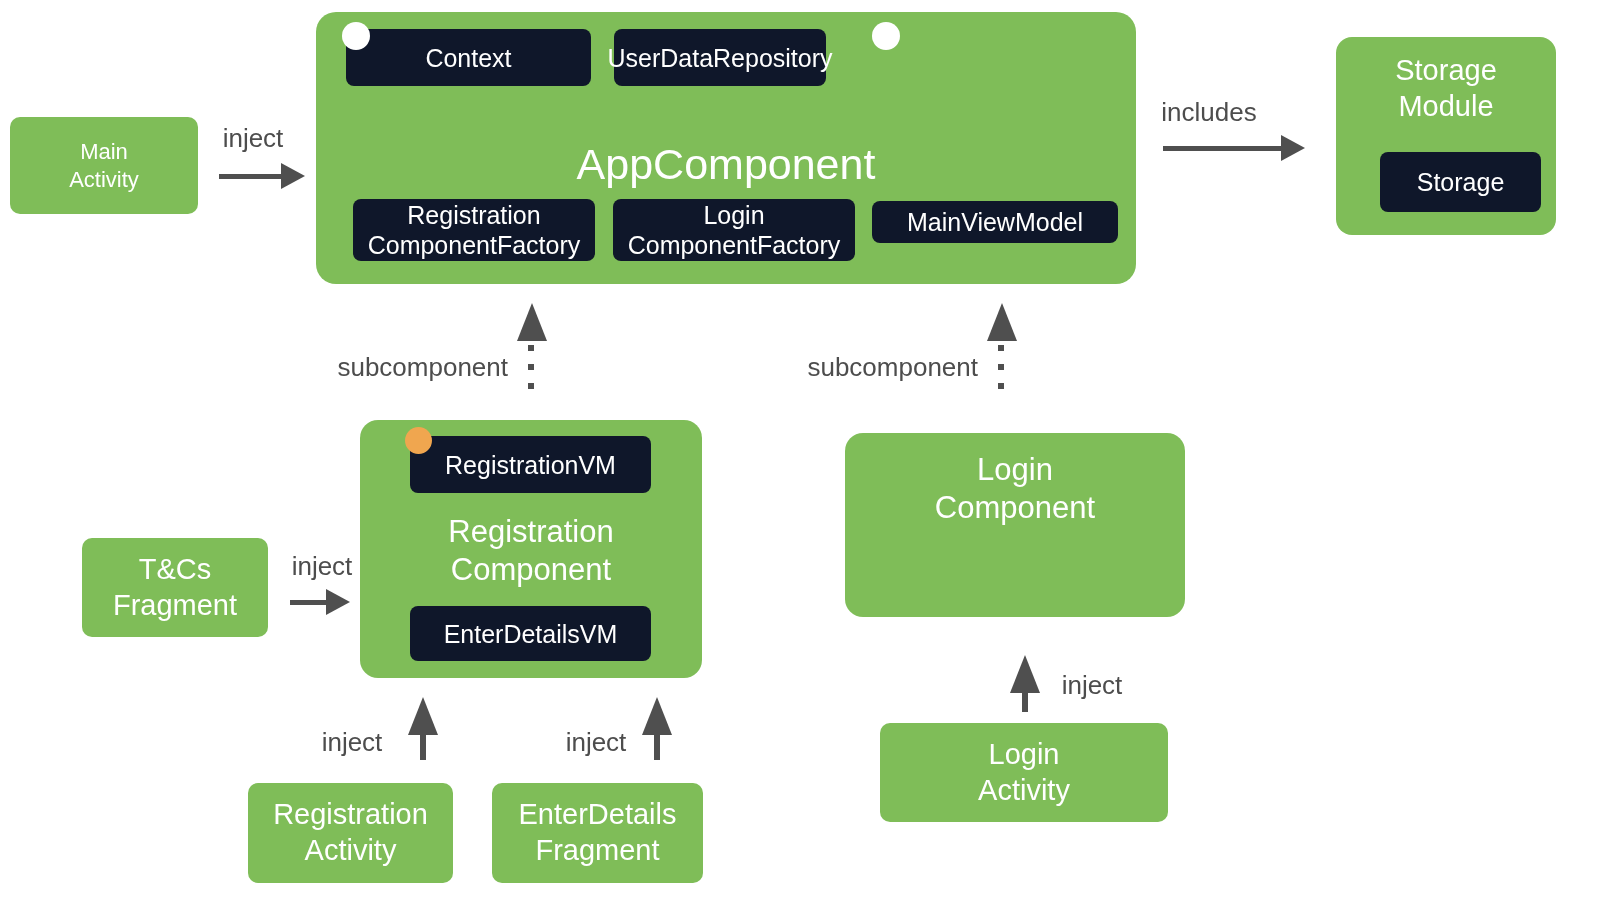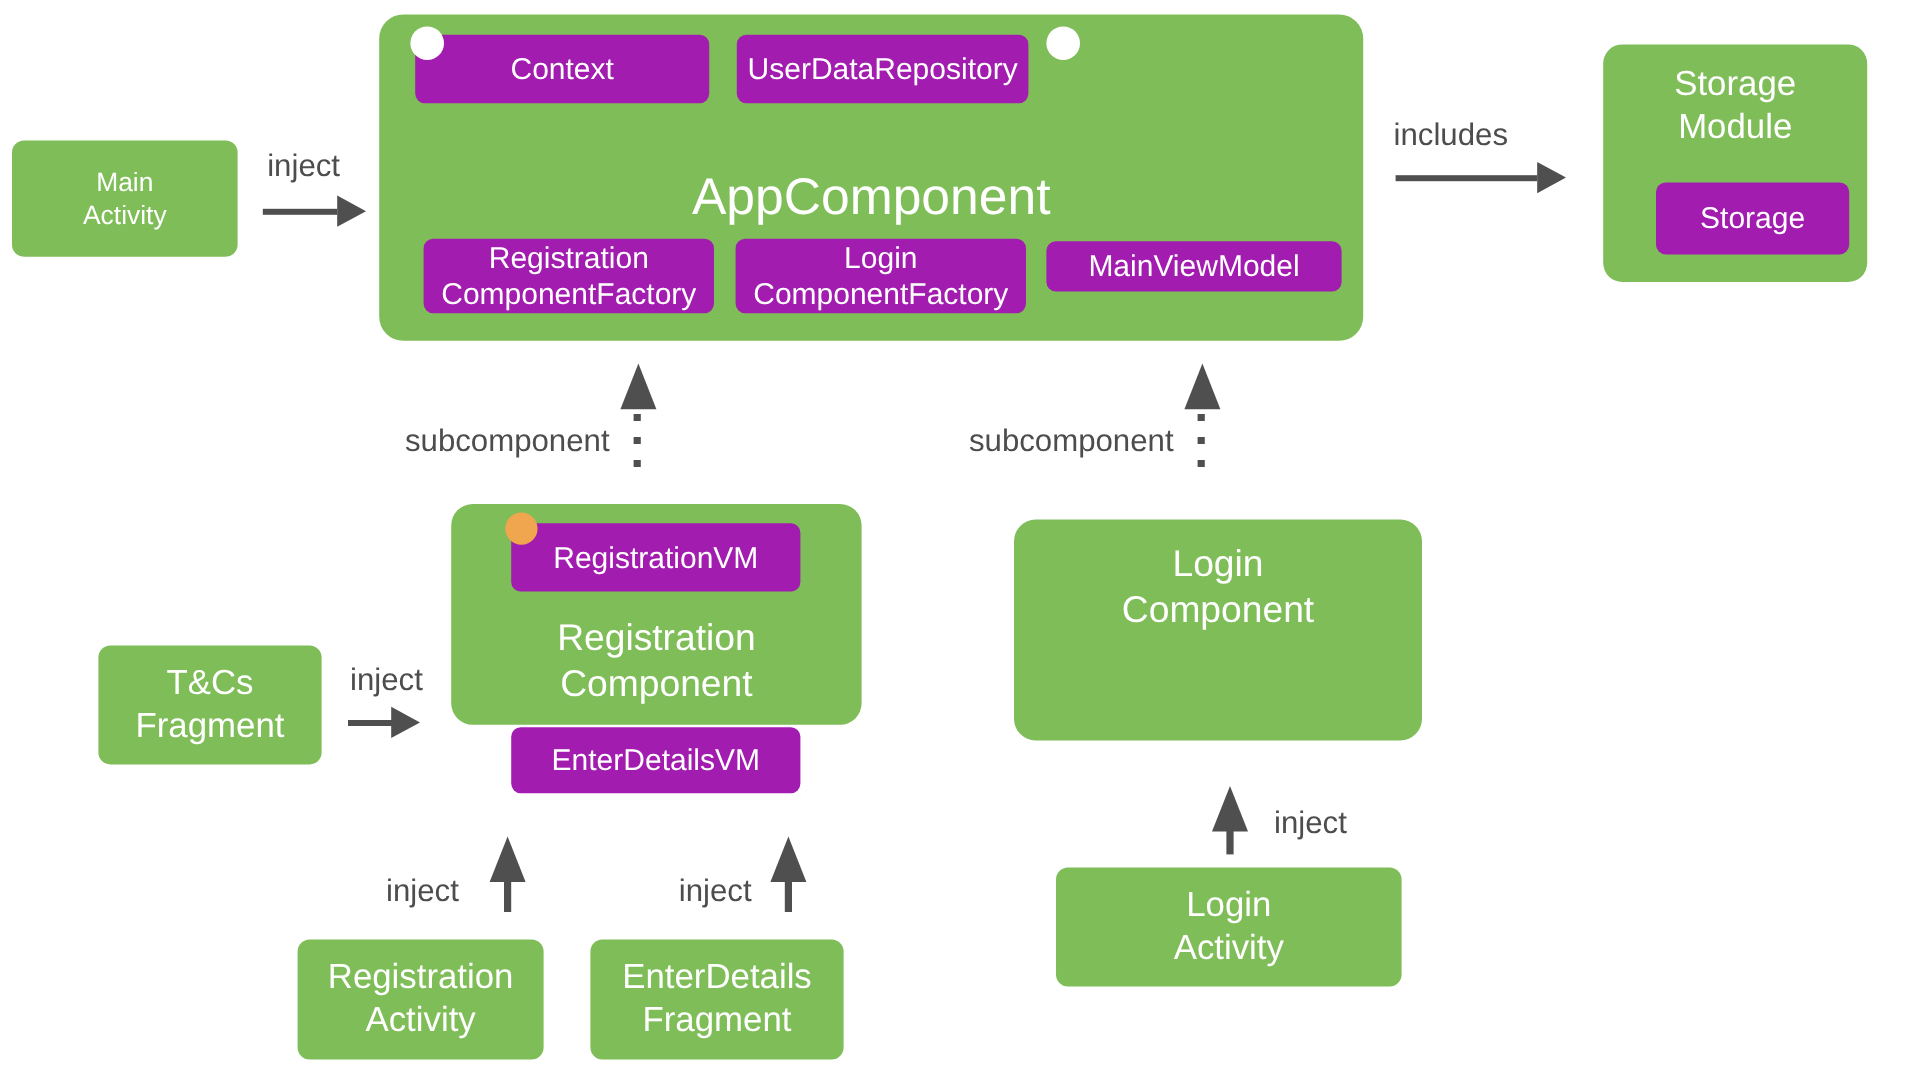--- a/index.html
+++ b/index.html
@@ -8,21 +8,21 @@
     font-family:"Liberation Sans", sans-serif; overflow:hidden;
   }
   .gbox {
     position:absolute; background:#7FBD58; color:#ffffff;
     display:flex; align-items:center; justify-content:center;
     text-align:center; white-space:pre-line; line-height:1.24;
     border-radius:10px;
   }
   .gbox.big { border-radius:20px; display:block; }
   .dbox {
-    position:absolute; background:#a21caf; color:#ffffff;
+    position:absolute; background:#0f172a; color:#ffffff;
     display:flex; align-items:center; justify-content:center;
     text-align:center; white-space:pre-line; line-height:1.2;
     border-radius:8px; font-size:25px;
   }
   .box-title {
     position:absolute; left:0; right:0; text-align:center; color:#ffffff;
     white-space:pre-line; line-height:1.24;
   }
   .edge-label {
     position:absolute; color:#4D4D4D; font-size:26px; text-align:center;
@@ -49,21 +49,21 @@
   .scope-dot.white { background:#ffffff; }
   .scope-dot.orange { background:#F0A64F; }
 </style>
 </head>
 <body>
 
 <div class="canvas">
 
   <div class="gbox big" style="left:316px; top:12px; width:820px; height:272px;">
     <div class="dbox" style="left:30px; top:17px; width:245px; height:57px;">Context</div>
-    <div class="dbox" style="left:298px; top:17px; width:243px; height:57px;">UserDataRepository</div>
+    <div class="dbox" style="left:298px; top:17px; width:212px; height:57px;">UserDataRepository</div>
     <span class="scope-dot white" style="left:26px; top:10px; width:28px; height:28px;"></span>
     <span class="scope-dot white" style="left:556px; top:10px; width:28px; height:28px;"></span>
     <div class="box-title" style="top:126px; font-size:43px;">AppComponent</div>
     <div class="dbox" style="left:37px; top:187px; width:242px; height:62px;">Registration
 ComponentFactory</div>
     <div class="dbox" style="left:297px; top:187px; width:242px; height:62px;">Login
 ComponentFactory</div>
     <div class="dbox" style="left:556px; top:189px; width:246px; height:42px;">MainViewModel</div>
   </div>
 
@@ -91,21 +91,21 @@
     <div class="tri-up" style="left:517px; top:303px;"></div>
     <div class="dots" style="left:528px; top:345px; height:56px;"></div>
   </div>
 
   <div class="edge-label right-align" style="left:778px; top:352px; width:200px;">subcomponent</div>
   <div>
     <div class="tri-up" style="left:987px; top:303px;"></div>
     <div class="dots" style="left:998px; top:345px; height:56px;"></div>
   </div>
 
-  <div class="gbox big" style="left:376px; top:420px; width:342px; height:184px; border-radius:18px;">
+  <div class="gbox big" style="left:360px; top:420px; width:342px; height:258px; border-radius:18px;">
     <div class="dbox" style="left:50px; top:16px; width:241px; height:57px;">RegistrationVM</div>
     <span class="scope-dot orange" style="left:45px; top:7px; width:27px; height:27px;"></span>
     <div class="box-title" style="top:93px; font-size:31px;">Registration
 Component</div>
     <div class="dbox" style="left:50px; top:186px; width:241px; height:55px;">EnterDetailsVM</div>
   </div>
 
   <div class="gbox" style="left:82px; top:538px; width:186px; height:99px; font-size:29px;">T&amp;Cs
 Fragment</div>
   <div class="edge-label" style="left:277px; top:551px; width:90px;">inject</div>

